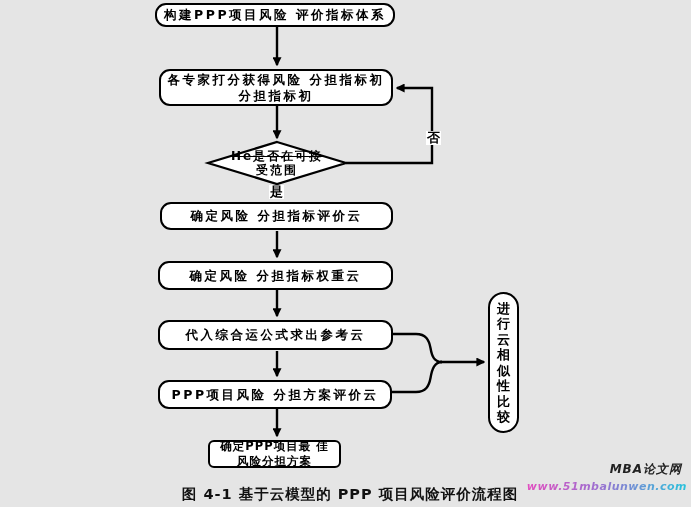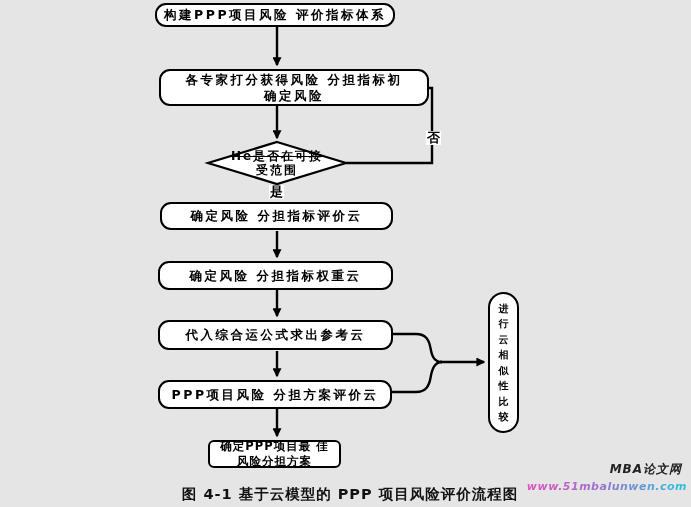--- a/index.html
+++ b/index.html
@@ -10,31 +10,31 @@
   svg{position:absolute;left:0;top:0;z-index:1;}
   .box{
     position:absolute;z-index:2;box-sizing:border-box;
     border:2.5px solid #000;border-radius:11px;background:#fff;
     display:flex;flex-direction:column;align-items:center;justify-content:center;
     font-weight:bold;font-size:12.5px;letter-spacing:2.5px;line-height:16px;
     text-align:center;
   }
   .box .ln{white-space:nowrap;}
   #n1{left:155px;top:3px;width:240px;height:24px;}
-  #n2{left:159px;top:69px;width:270px;height:37px;}
+  #n2{left:159px;top:69px;width:234px;height:37px;}
   #n3{left:160px;top:202px;width:233px;height:28px;}
   #n4{left:158px;top:261px;width:235px;height:29px;}
   #n5{left:158px;top:320px;width:235px;height:30px;}
   #n6{left:158px;top:380px;width:234px;height:29px;}
   #n7{left:208px;top:440px;width:133px;height:28px;border-radius:6px;
       font-size:11.5px;letter-spacing:1px;line-height:15px;}
   #side{left:488px;top:292px;width:31px;height:141px;border-radius:16px;}
   #side .vtext{
     width:15px;word-break:break-all;letter-spacing:0;
-    font-size:10px;line-height:15.5px;text-align:center;
+    font-size:13px;line-height:15.5px;text-align:center;
   }
   .diamond-text{
     position:absolute;z-index:3;left:208px;top:142px;width:138px;height:42px;
     display:flex;flex-direction:column;align-items:center;justify-content:center;
     font-weight:bold;font-size:12px;letter-spacing:2px;line-height:14px;text-align:center;
   }
   .diamond-text .strike{text-decoration:line-through;}
   .edge-label{
     position:absolute;z-index:4;background:#fff;font-weight:bold;font-size:13px;
     line-height:14px;padding:0 1px;
@@ -86,21 +86,21 @@
     </g>
     <polygon points="277,142 346,163 277,184 208,163" fill="#ffffff" stroke="#000" stroke-width="2.2"></polygon>
   </svg>
 
   <div class="box" id="n1">
     <div class="ln">构建PPP项目风险 评价指标体系</div>
   </div>
 
   <div class="box" id="n2">
     <div class="ln">各专家打分获得风险 分担指标初</div>
-    <div class="ln">确定风险</div>
+    <div class="ln">分担指标初</div>
   </div>
 
   <div class="diamond-text">
     <div class="ln strike">He是否在可接</div>
     <div class="ln">受范围</div>
   </div>
 
   <div class="edge-label" id="lbl-yes">是</div>
   <div class="edge-label" id="lbl-no">否</div>
 

